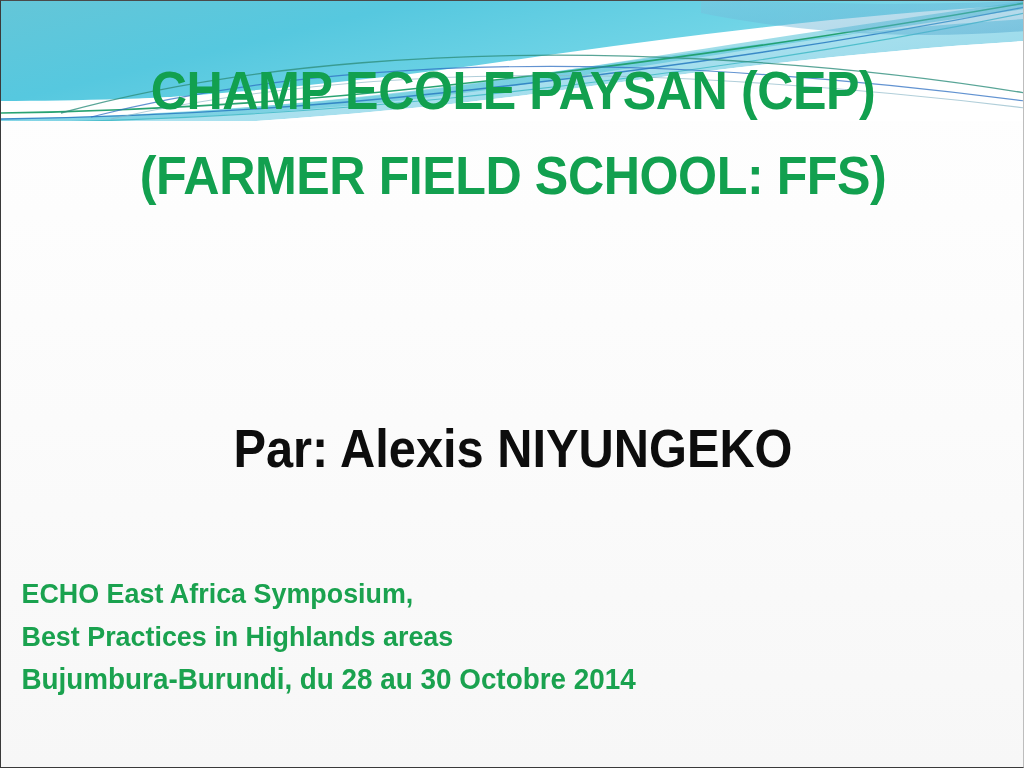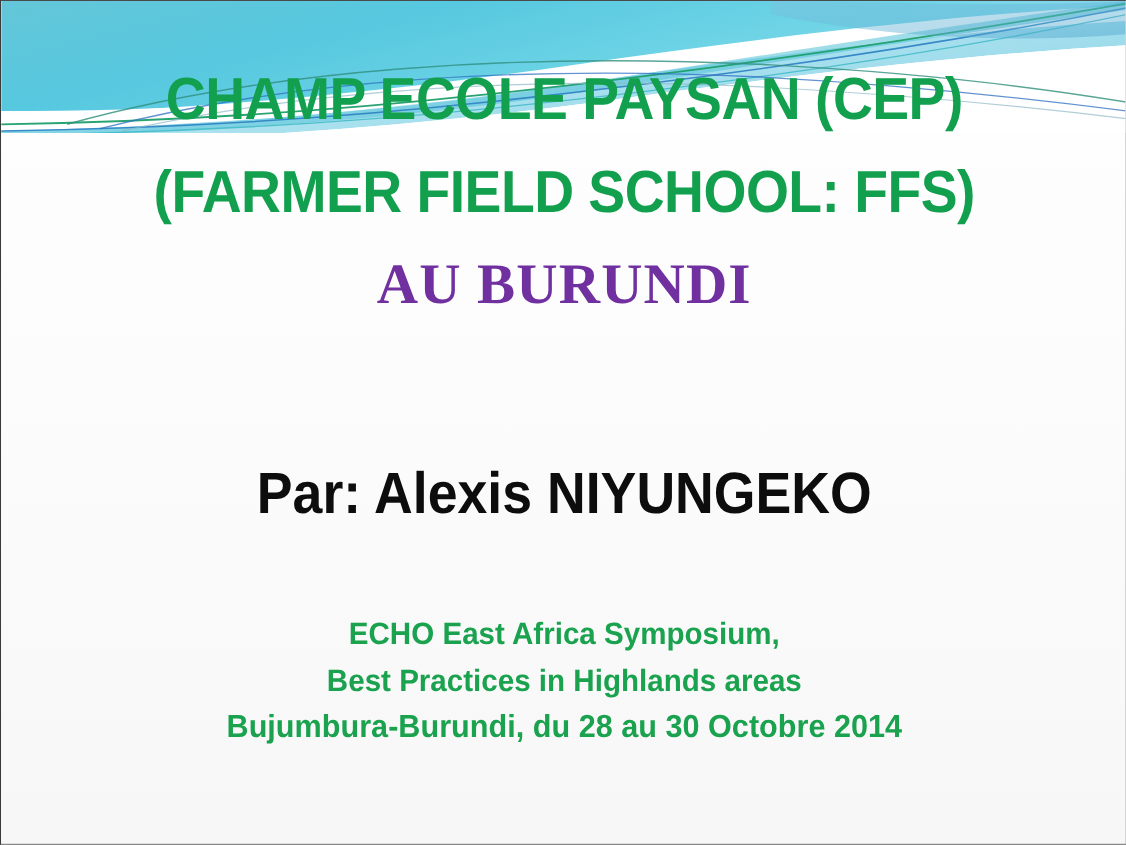--- a/index.html
+++ b/index.html
@@ -102,23 +102,23 @@
     font-size: 53px;
     line-height: 1;
     white-space: nowrap;
     transform: scaleX(0.92);
     transform-origin: 50% 50%;
   }
 
   .event-block {
     position: absolute;
     left: 0;
-    top: 553px;
-    width: 1024px;
-    text-align: center;
+    top: 571px;
+    width: 1024px;
+    text-align: left;
   }
   .event-line {
     color: #1AA24F;
     font-family: "Liberation Sans", sans-serif;
     font-weight: bold;
     font-size: 28px;
     line-height: 43px;
     white-space: nowrap;
     transform: scaleX(0.96);
     transform-origin: 50% 50%;
@@ -180,21 +180,20 @@
       <path d="M700,0 C790,0 880,6 1024,0 L1024,30 C900,40 790,30 700,12 Z" fill="url(#gradBlueDeep)" opacity="0.45"></path>
     </svg>
   </div>
 
   <div class="content">
 
     <div class="title-line" id="title-line-1">CHAMP ECOLE PAYSAN (CEP)</div>
 
     <div class="title-line" id="title-line-2">(FARMER FIELD SCHOOL: FFS)</div>
 
-    <div class="subtitle-country">AU BURUNDI</div>
 
     <div class="author">Par: Alexis NIYUNGEKO</div>
 
     <div class="event-block">
       <div class="event-line">ECHO East Africa Symposium,</div>
       <div class="event-line">Best Practices in Highlands areas</div>
       <div class="event-line wide">Bujumbura-Burundi, du 28 au 30 Octobre 2014</div>
     </div>
 
   </div>

